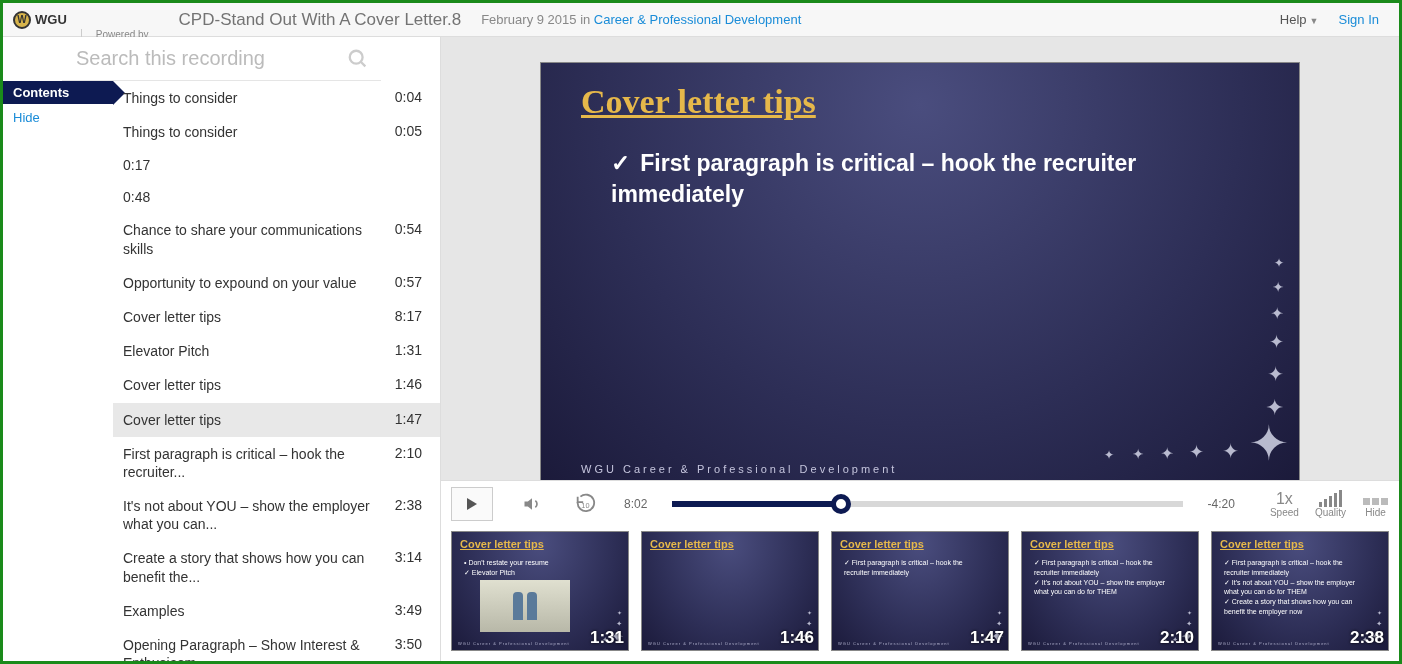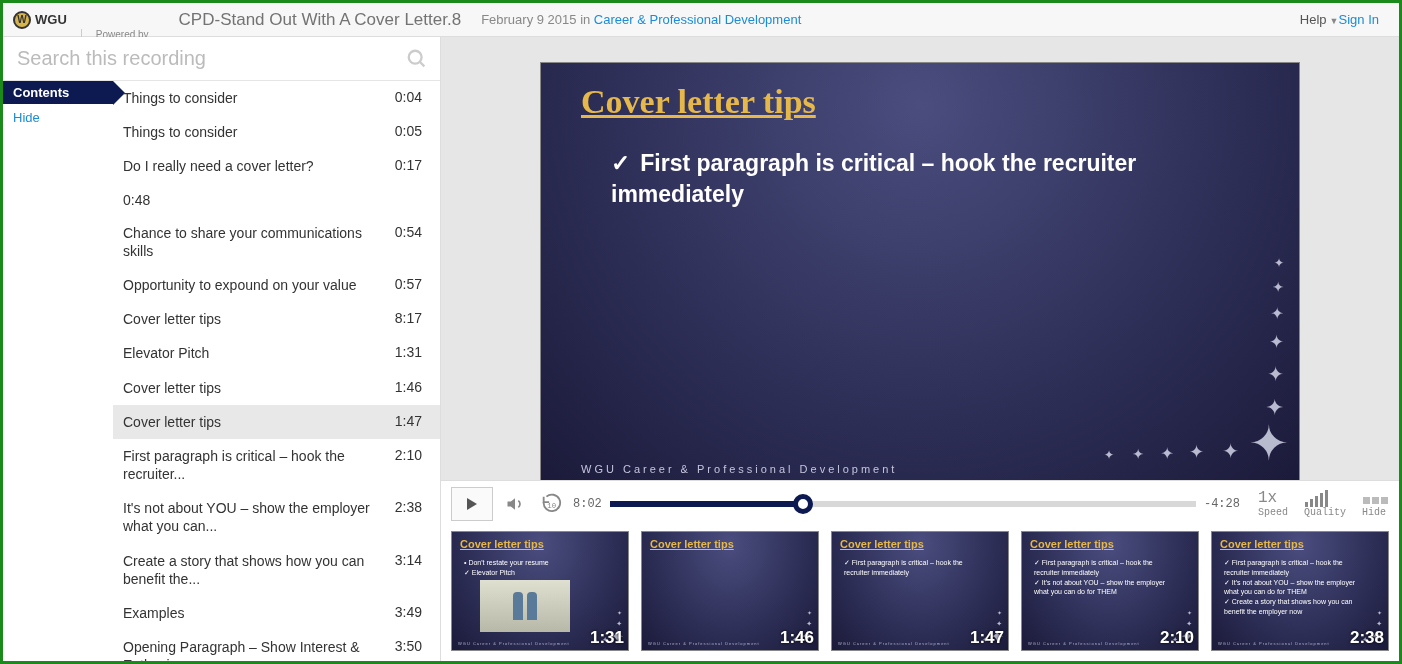--- a/index.html
+++ b/index.html
@@ -8,28 +8,28 @@
 
   
   .top-bar { height: 34px; background: #f7f7f7; border-bottom: 1px solid #ddd; display: flex; align-items: center; padding: 0 10px; font-size: 13px; }
   .logo-box { display: flex; align-items: center; gap: 4px; font-weight: bold; color: #333; }
   .logo-circle { width: 18px; height: 18px; border-radius: 50%; background: #d7b44c; border: 2px solid #333; display: inline-flex; align-items: center; justify-content: center; font-size: 10px; color: #333; }
   .powered { border-left: 1px solid #ccc; margin-left: 14px; padding-left: 14px; color: #888; font-size: 10px; line-height: 1.1; margin-top: 40px; }
   .rec-title { margin-left: 30px; color: #737373; font-size: 17px; }
   .rec-meta { margin-left: 20px; color: #888; font-size: 13px; }
   .rec-meta a { color: #1a8cd8; text-decoration: none; }
   .spacer { flex: 1; }
-  .help { color: #555; font-size: 13px; cursor: pointer; }
+  .help { color: #555; font-size: 13px; margin-right: 20px; cursor: pointer; }
   .help .caret { font-size: 9px; color: #888; margin-left: 3px; }
   .signin { color: #1a8cd8; font-size: 13px; cursor: pointer; margin-right: 10px; }
 
   .main-wrap { display: flex; height: calc(100% - 34px); }
 
   
-  .left-panel { width: 451px; background: #fff; display: flex; flex-direction: column; border-right: 1px solid #ddd; }
+  .left-panel { width: 451px; background: #fff; display: flex; flex-direction: column; border-right: 1px solid #ddd; align-items: center; }
   .search-row { position: relative; border-bottom: 1px solid #e5e5e5; }
   .search-input { width: 100%; border: none; padding: 10px 40px 10px 14px; font-size: 20px; color: #333; outline: none; }
   .search-input::placeholder { color: #bbb; }
   .search-icon { position: absolute; right: 12px; top: 50%; transform: translateY(-50%); width: 22px; height: 22px; color: #ccc; }
 
   .left-body { display: flex; flex: 1; overflow: hidden; }
   .tab-col { width: 110px; padding-top: 0; }
   .tab-active { position: relative; background: #0d1a52; color: #fff; font-weight: bold; font-size: 13px; padding: 4px 10px; }
   .tab-active::after { content: ""; position: absolute; right: -12px; top: 0; width: 0; height: 0; border-top: 12px solid transparent; border-bottom: 12px solid transparent; border-left: 12px solid #0d1a52; }
   .hide-link { color: #1a8cd8; font-size: 13px; padding: 6px 10px; cursor: pointer; }
@@ -47,29 +47,29 @@
   .right-panel { flex: 1; display: flex; flex-direction: column; background: #e6e6e6; }
   .slide-area { flex: 1; padding: 0 10px; display: flex; align-items: flex-end; justify-content: center; overflow: hidden; }
   .slide { width: 760px; height: 420px; background: radial-gradient(ellipse at 50% 10%, #4a4d7e 0%, #2d2e56 60%, #1b1a3a 100%); border: 1px solid #888; position: relative; color: #fff; font-family: Georgia, serif; margin-bottom: -2px; }
   .slide-title { position: absolute; top: 20px; left: 40px; color: #e6b84a; font-size: 34px; font-weight: bold; text-decoration: underline; }
   .slide-bullet { position: absolute; top: 85px; left: 70px; right: 120px; font-size: 23px; font-weight: bold; font-family: Arial, sans-serif; line-height: 1.35; }
   .check { color: #fff; margin-right: 10px; }
   .slide-footer { position: absolute; bottom: 6px; left: 40px; color: #c5c5dd; letter-spacing: 3px; font-size: 11px; font-family: Arial, sans-serif; }
   .deco-star { position: absolute; color: #dfe1f2; opacity: 0.8; }
 
   
-  .controls { background: #fff; padding: 6px 10px 0; display: flex; align-items: center; gap: 8px; font-size: 12px; color: #666; border-top: 1px solid #ddd; font-family: Liberation Mono, monospace; }
+  .controls { background: #fff; padding: 6px 10px 0; display: flex; align-items: center; gap: 25px; font-size: 12px; color: #666; border-top: 1px solid #ddd; }
   .ctrl-btn { width: 42px; height: 34px; border: 1px solid #ccc; background: #fafafa; display: inline-flex; align-items: center; justify-content: center; cursor: pointer; color: #333; }
   .ctrl-icon-only { width: 28px; height: 28px; display: inline-flex; align-items: center; justify-content: center; cursor: pointer; color: #666; }
   .time { color: #666; }
   .progress { flex: 1; height: 6px; background: #d8d8d8; position: relative; cursor: pointer; }
   .progress-fill { position: absolute; left: 0; top: 0; bottom: 0; background: #0d1a52; }
   .progress-knob { position: absolute; width: 20px; height: 20px; border-radius: 50%; background: #fff; border: 5px solid #0d1a52; top: 50%; transform: translate(-50%, -50%); }
   .right-ctrls { display: flex; align-items: flex-end; gap: 16px; margin-left: 10px; }
-  .rc-item { font-size: 10px; color: #888; line-height: 1.1; cursor: pointer; }
+  .rc-item { text-align: center; font-size: 10px; color: #888; line-height: 1.1; cursor: pointer; }
   .rc-val { font-size: 16px; color: #888; }
   .bars span { display: inline-block; width: 3px; margin: 0 1px; background: #888; vertical-align: bottom; }
   .dots span { display: inline-block; width: 7px; height: 7px; background: #bbb; margin: 0 1px; }
 
   
   .thumbs { background: #fff; padding: 10px 10px 10px; display: flex; gap: 12px; overflow: hidden; }
   .thumb { position: relative; width: 178px; height: 120px; background: radial-gradient(ellipse at 50% 10%, #4a4d7e 0%, #2d2e56 60%, #1b1a3a 100%); color: #fff; cursor: pointer; border: 1px solid #888; flex-shrink: 0; }
   .thumb .tt { position: absolute; top: 6px; left: 8px; color: #e6b84a; font-size: 11px; font-weight: bold; text-decoration: underline; }
   .thumb .tb { position: absolute; top: 26px; left: 12px; right: 24px; font-size: 7px; line-height: 1.4; }
   .thumb .ttime { position: absolute; bottom: 2px; right: 4px; font-size: 17px; font-weight: bold; text-shadow: 0 0 3px #000; }
@@ -118,21 +118,20 @@
       <div class="toc-scroll" id="toc">
           <div class="toc-row">
             <div class="toc-label">Things to consider</div>
             <div class="toc-time">0:04</div>
           </div>
           <div class="toc-row">
             <div class="toc-label">Things to consider</div>
             <div class="toc-time">0:05</div>
           </div>
           <div class="toc-row">
-            <div class="toc-label">Do I really need a cover letter?</div>
             <div class="toc-time">0:17</div>
           </div>
           <div class="toc-row">
             <div class="toc-time">0:48</div>
           </div>
           <div class="toc-row">
             <div class="toc-label">Chance to share your communications skills</div>
             <div class="toc-time">0:54</div>
           </div>
           <div class="toc-row">
@@ -219,21 +218,21 @@
             <path d="M4 4 v6 h6"></path>
             <path d="M4 10 a9 9 0 1 0 3 -6"></path>
             <text x="8" y="16" font-size="8" fill="#888" stroke="none">10</text>
           </svg>
       </div>
       <span class="time">8:02</span>
       <div class="progress">
         <div class="progress-fill" id="pfill" style="width: 33%;"></div>
         <div class="progress-knob" id="pknob" style="left: 33%;"></div>
       </div>
-      <span class="time">-4:28</span>
+      <span class="time">-4:20</span>
       <div class="right-ctrls">
         <div class="rc-item">
           <div class="rc-val">1x</div>
           <div>Speed</div>
         </div>
         <div class="rc-item">
           <div class="bars">
             <span style="height:5px"></span><span style="height:8px"></span><span style="height:11px"></span><span style="height:14px"></span><span style="height:17px"></span>
           </div>
           <div>Quality</div>

